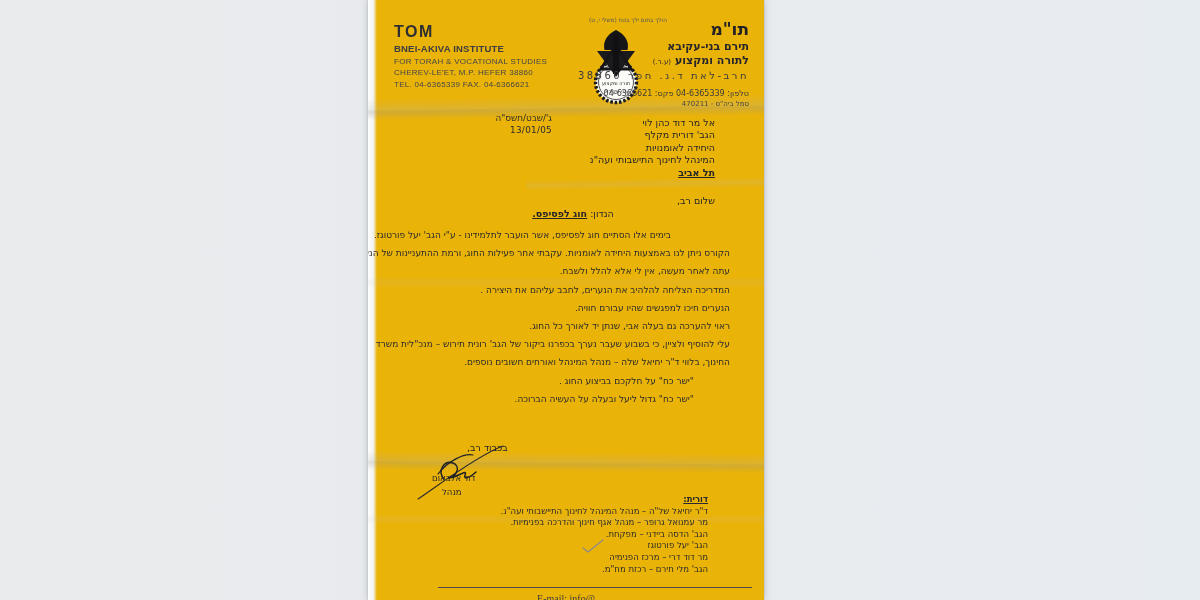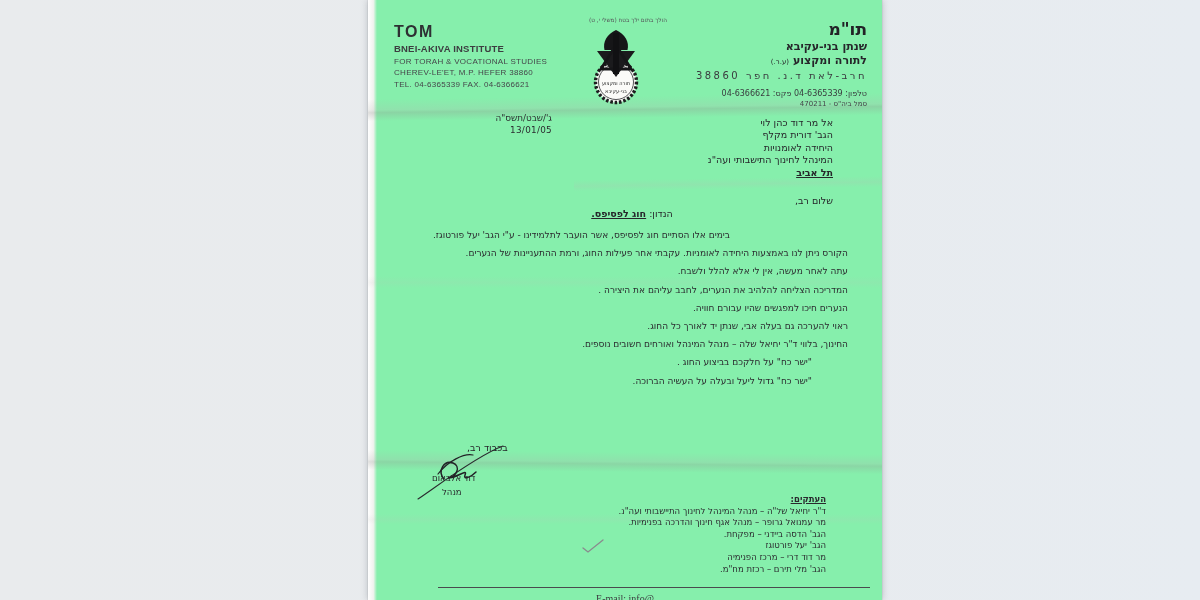--- a/index.html
+++ b/index.html
@@ -3,22 +3,22 @@
 <meta charset="utf-8">
 <style>
   * { margin:0; padding:0; box-sizing:border-box; }
   html,body { width:1200px; height:600px; overflow:hidden; }
   body {
     background: linear-gradient(90deg,#e9ebed 0%, #e8ebee 55%, #e7ecf1 100%);
     font-family:"DejaVu Sans", sans-serif;
     position:relative;
   }
   .paper {
-    position:absolute; left:368px; top:0; width:514px; height:600px;
-    background:#86efac;
+    position:absolute; left:368px; top:0; width:396px; height:600px;
+    background:#eab308;
     box-shadow:0 0 7px rgba(90,95,105,.35), 0 0 1px rgba(60,60,60,.4);
     overflow:hidden;
   }
   .paper-edge-l { position:absolute; left:0; top:0; width:9px; height:600px;
     background:linear-gradient(90deg,#ffffff 0%,#f2f2ef 60%,rgba(250,250,248,0) 100%); }
   .fold { position:absolute; left:-10px; right:-10px; pointer-events:none; }
   .fold-1 { top:96px; height:22px; transform:rotate(-.7deg);
     background:linear-gradient(180deg,rgba(180,180,176,0) 0%,rgba(180,180,176,.22) 50%,rgba(150,150,146,.30) 62%,rgba(180,180,176,0) 100%); }
   .fold-2 { top:178px; height:11px; left:40%; transform:rotate(-.8deg);
     background:linear-gradient(180deg,rgba(185,185,182,0) 0%,rgba(185,185,182,.18) 55%,rgba(185,185,182,0) 100%); }
@@ -111,21 +111,21 @@
       <path d="M13,24 L51,24 L32,50 Z" fill="#1b1b1d"></path>
       <path d="M17,42 L32,18 L47,42 Z" fill="none" stroke="#161618" stroke-width="3"></path>
       <rect x="29" y="6" width="6" height="41" fill="#111113"></rect>
       <text x="32" y="58" text-anchor="middle" font-size="5" fill="#222" font-family="DejaVu Sans, sans-serif">תורה ומקצוע</text>
       <text x="32" y="66" text-anchor="middle" font-size="5" fill="#222" font-family="DejaVu Sans, sans-serif">בני-עקיבא</text>
     </svg>
   </div>
 
   <div class="abs lh-he rtl heb">
     <div class="h1">תו"מ</div>
-    <div class="h2">שנתן בני-עקיבא</div>
+    <div class="h2">תירם בני-עקיבא</div>
     <div class="h3"><span>לתורה ומקצוע</span> <small>(ע.ר.)</small></div>
     <div class="h4">חרב-לאת ד.נ. חפר 38860</div>
     <div class="h5">טלפון: 04-6365339 פקס: 04-6366621</div>
     <div class="h6">סמל ביה"ס - 470211</div>
   </div>
 
   <div class="abs dateblock heb">
     <div class="d1 rtl">ג'/שבט/תשס"ה</div>
     <div class="d2">13/01/05</div>
   </div>
@@ -145,38 +145,39 @@
     <span class="val">חוג לפסיפס.</span>
   </div>
 
   <div class="abs body-text rtl heb">
     <p class="ind">בימים אלו הסתיים חוג לפסיפס, אשר הועבר לתלמידינו - ע"י הגב' יעל פורטוגז.</p>
     <p>הקורס ניתן לנו באמצעות היחידה לאומניות. עקבתי אחר פעילות החוג, ורמת ההתעניינות של הנערים.</p>
     <p>עתה לאחר מעשה, אין לי אלא להלל ולשבח.</p>
     <p>המדריכה הצליחה להלהיב את הנערים, לחבב עליהם את היצירה .</p>
     <p>הנערים חיכו למפגשים שהיו עבורם חוויה.</p>
     <p>ראוי להערכה גם בעלה אבי, שנתן יד לאורך כל החוג.</p>
+    <p>עלי להוסיף ולציין, כי בשבוע שעבר נערך בכפרנו ביקור של הגב' רונית תירוש – מנכ"לית משרד</p>
     <p>החינוך,  בלווי ד"ר יחיאל שלה – מנהל המינהל ואורחים חשובים נוספים.</p>
     <p class="ind2">"ישר כח" על חלקכם בביצוע החוג .</p>
     <p class="ind2">"ישר כח"  גדול ליעל ובעלה  על העשיה הברוכה.</p>
   </div>
 
   <div class="abs closing-sal rtl heb">בכבוד רב,</div>
   <div class="abs signature">
     <svg width="92" height="58" viewBox="0 0 92 58">
       <path d="M4,56 C22,44 64,12 89,3" fill="none" stroke="#2a2a2e" stroke-width="1.1" stroke-linecap="round"></path>
       <path d="M30,36 c-7,-8 0,-19 9,-16 c8,3 4,14 -5,15 c9,0 20,-10 17,-3 c-2,5 5,3 11,-3" fill="none" stroke="#222226" stroke-width="1.5" stroke-linecap="round"></path>
       <path d="M24,31 c10,-13 26,-21 35,-19" fill="none" stroke="#222226" stroke-width="1.2" stroke-linecap="round"></path>
     </svg>
   </div>
   <div class="abs signer rtl heb">דוד אלבאום</div>
   <div class="abs signer-title rtl heb">מנהל</div>
 
   <div class="abs copies rtl heb">
-    <div class="hdr">העתקים:</div>
+    <div class="hdr">דורית:</div>
     <div>ד"ר יחיאל של"ה – מנהל המינהל לחינוך התיישבותי ועה"נ.</div>
     <div>מר עמנואל גרופר – מנהל אגף חינוך והדרכה בפנימיות.</div>
     <div>הגב' הדסה ביידני – מפקחת.</div>
     <div>הגב' יעל פורטוגז</div>
     <div>מר דוד דרי – מרכז הפנימיה</div>
     <div>הגב' מלי תירם – רכזת מח"מ.</div>
   </div>
   <div class="abs checkmark">
     <svg width="24" height="16" viewBox="0 0 24 16">
       <path d="M2,10 L7,14 L22,2" fill="none" stroke="#8a8a8e" stroke-width="1.3" stroke-linecap="round"></path>

